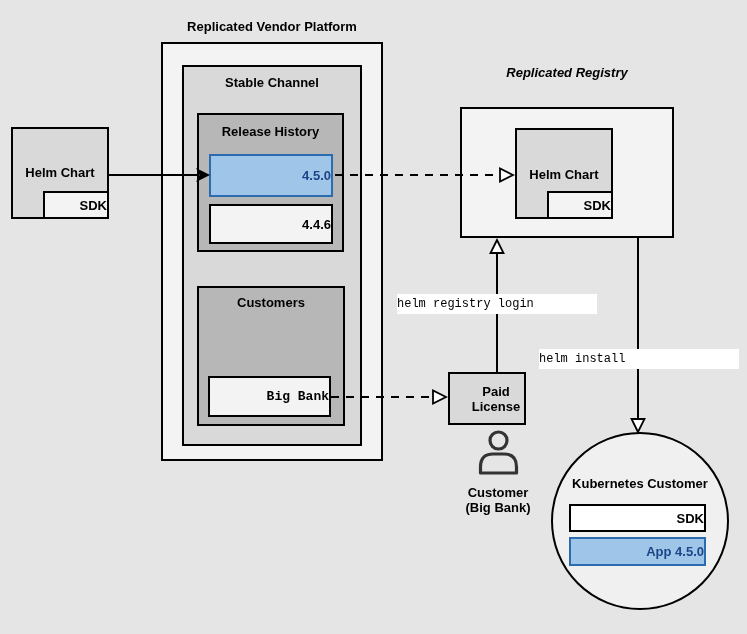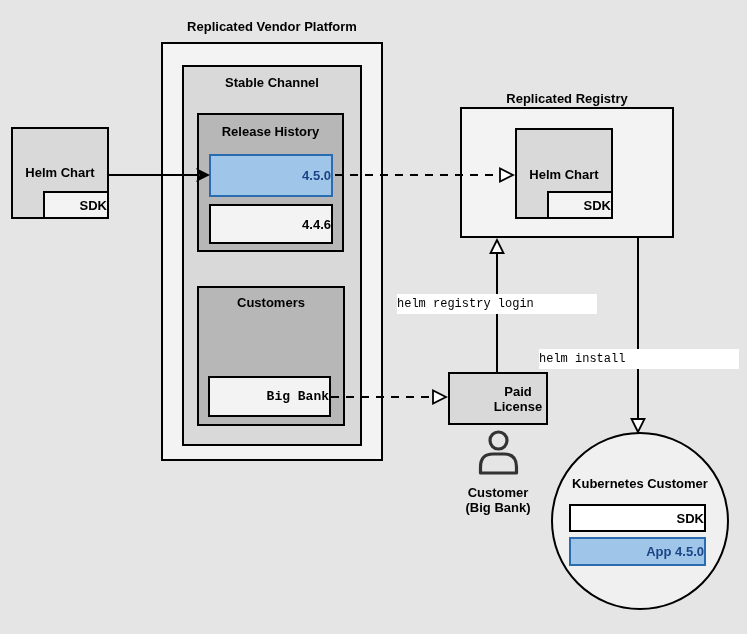--- a/index.html
+++ b/index.html
@@ -82,32 +82,32 @@
     <span class="lbl">Big Bank</span>
   </div>
 
   <div class="box fill-mid" style="left:11px; top:127px; width:98px; height:92px;">
     <div class="lbl abs" style="left:0; right:0; top:36px;">Helm Chart</div>
   </div>
   <div class="box fill-light flexc" style="left:43px; top:191px; width:66px; height:28px;">
     <span class="lbl">SDK</span>
   </div>
 
-  <div class="title lbl" style="left:460px; top:91px; width:214px;">Replicated Registry</div>
+  <div class="title lbl" style="left:460px; top:65px; width:214px;font-style:italic;">Replicated Registry</div>
 
   <div class="box fill-light" style="left:460px; top:107px; width:214px; height:131px;"></div>
 
   <div class="box fill-mid" style="left:515px; top:128px; width:98px; height:91px;">
     <div class="lbl abs" style="left:0; right:0; top:37px;">Helm Chart</div>
   </div>
   <div class="box fill-light flexc" style="left:547px; top:191px; width:66px; height:28px;">
     <span class="lbl">SDK</span>
   </div>
 
-  <div class="box fill-mid flexc" style="left:448px; top:372px; width:100px; height:53px;">
+  <div class="box fill-mid flexc" style="left:448px; top:372px; width:78px; height:53px;">
     <span class="lbl" style="width:56px;">Paid License</span>
   </div>
 
   <div class="circle" style="left:551px; top:432px; width:178px; height:178px;"></div>
   <div class="title lbl" style="left:551px; top:476px; width:178px;">Kubernetes Customer</div>
 
   <div class="box fill-white flexc" style="left:569px; top:504px; width:137px; height:28px;">
     <span class="lbl">SDK</span>
   </div>
   <div class="box fill-blue flexc" style="left:569px; top:537px; width:137px; height:29px;">

